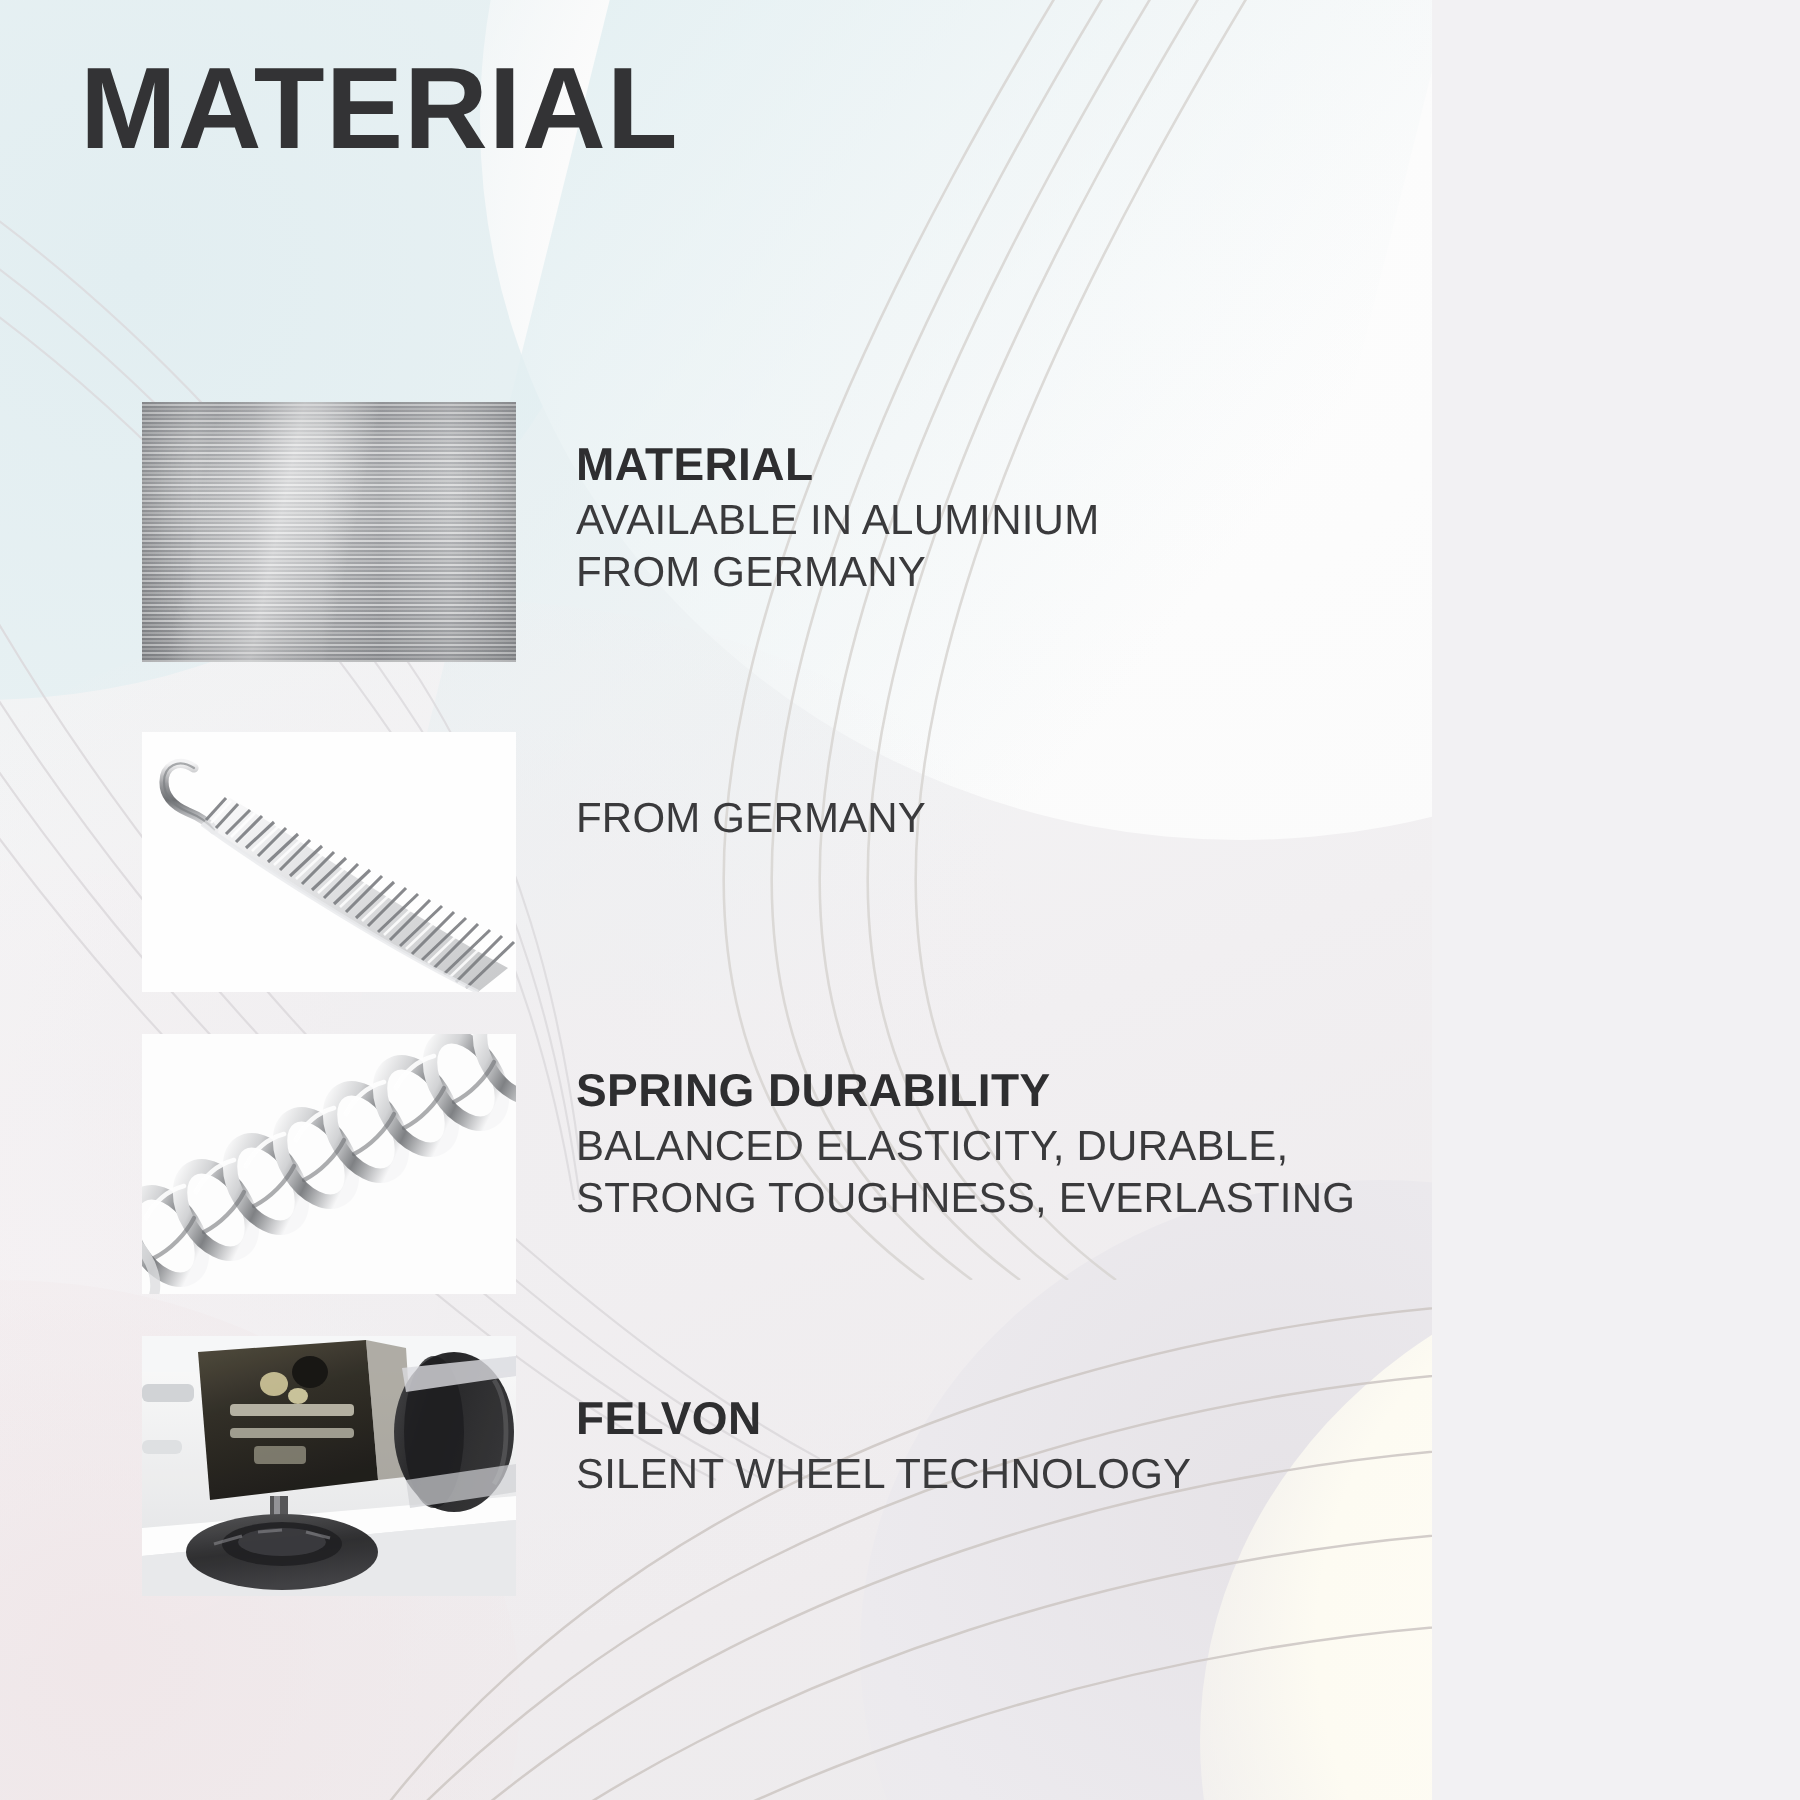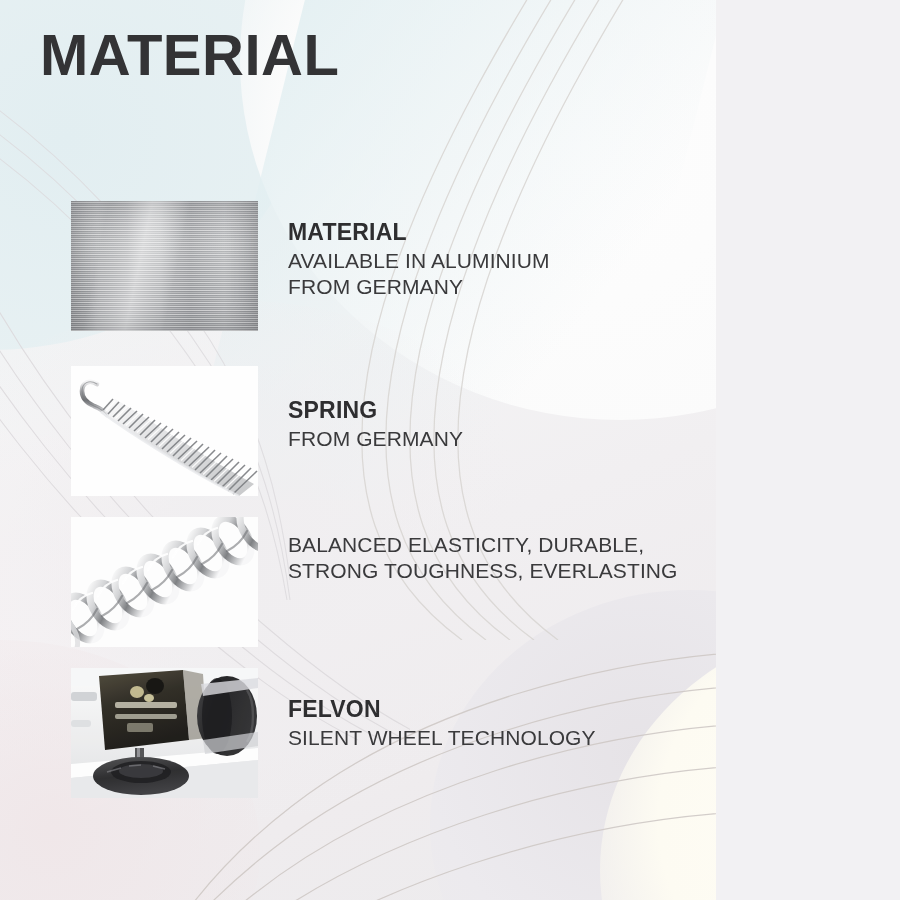--- a/index.html
+++ b/index.html
@@ -307,21 +307,20 @@
           <path d="M121 101.5 L141 82.5"></path>
             <path d="M132 108.5 L153 88.5"></path>
           <path d="M143 115.5 L165 94.5"></path>
             <path d="M154 122.5 L177 100.5"></path>
         </g>
 
         <path d="M30 46 C52 62 112 102 168 130" stroke="#e9eaec" stroke-width="2.2" fill="none" opacity=".8"></path>
       </svg>
     </div>
     <div class="copy" style="top:31px;">
-      <div class="copy-head">SPRING</div>
       <div class="copy-body">FROM GERMANY</div>
     </div>
   </div>
 
   <div class="row" style="top:517px;">
     <div class="thumb" style="top:0;">
       <div class="coil-bg"></div>
       <svg class="thumb-inner" width="187" height="130" viewBox="0 0 187 130" fill="none">
         <defs>
           <linearGradient id="coilG" x1="0" y1="0" x2="0.4" y2="1">
@@ -361,20 +360,21 @@
           <path d="M102 40 C106 32 113 26 121 24"></path>
           <path d="M127 27 C131 19 138 13 146 11"></path>
         </g>
 
         <g stroke="#dedfe1" stroke-width="5" fill="none" opacity=".8">
           <ellipse cx="-10" cy="118" rx="14" ry="22" transform="rotate(-32 -10 118)"></ellipse>
         </g>
       </svg>
     </div>
     <div class="copy" style="top:15px;">
+      <div class="copy-head">SPRING DURABILITY</div>
       <div class="copy-body">BALANCED ELASTICITY, DURABLE,
 STRONG TOUGHNESS, EVERLASTING</div>
     </div>
   </div>
 
   <div class="row" style="top:668px;">
     <div class="thumb" style="top:0;">
       <div class="wheel-bg"></div>
       <svg class="thumb-inner" width="187" height="130" viewBox="0 0 187 130" fill="none">
         <defs>

